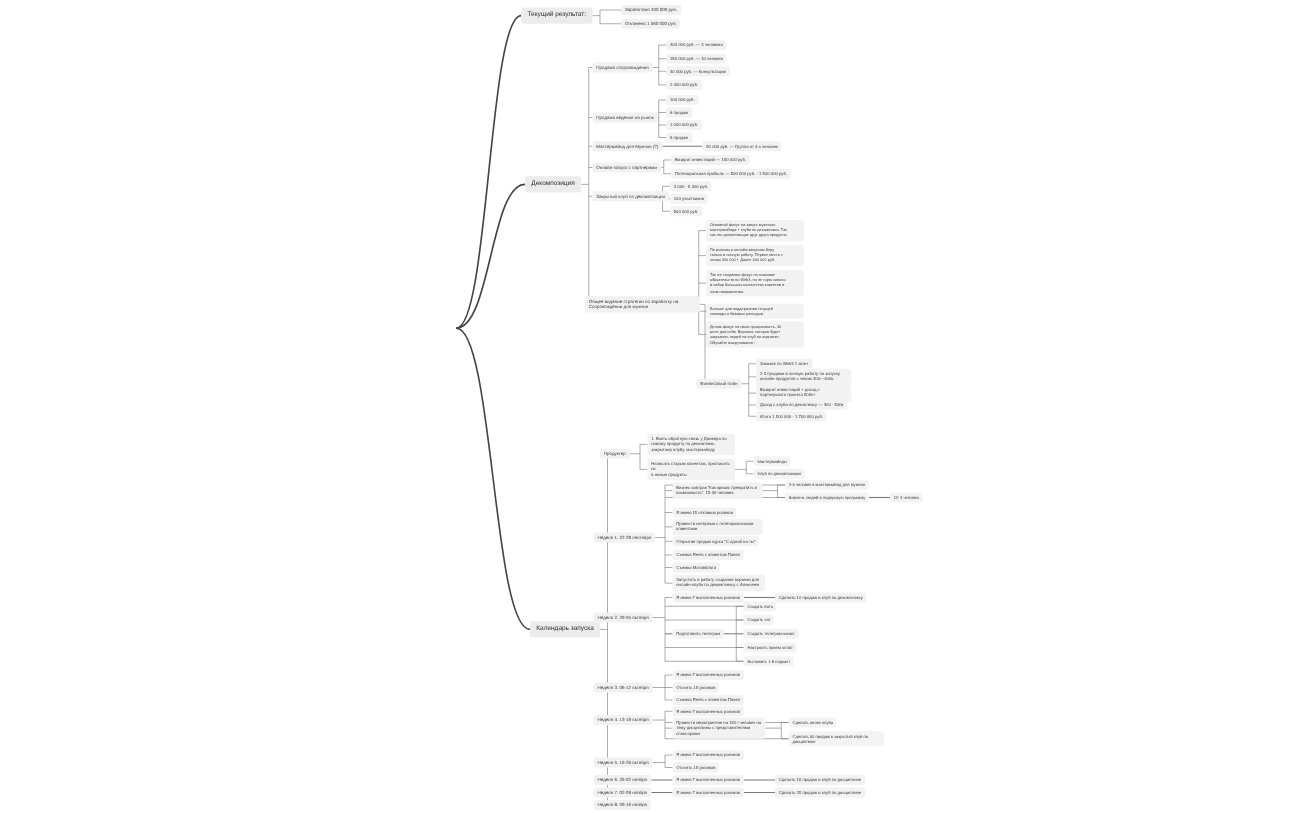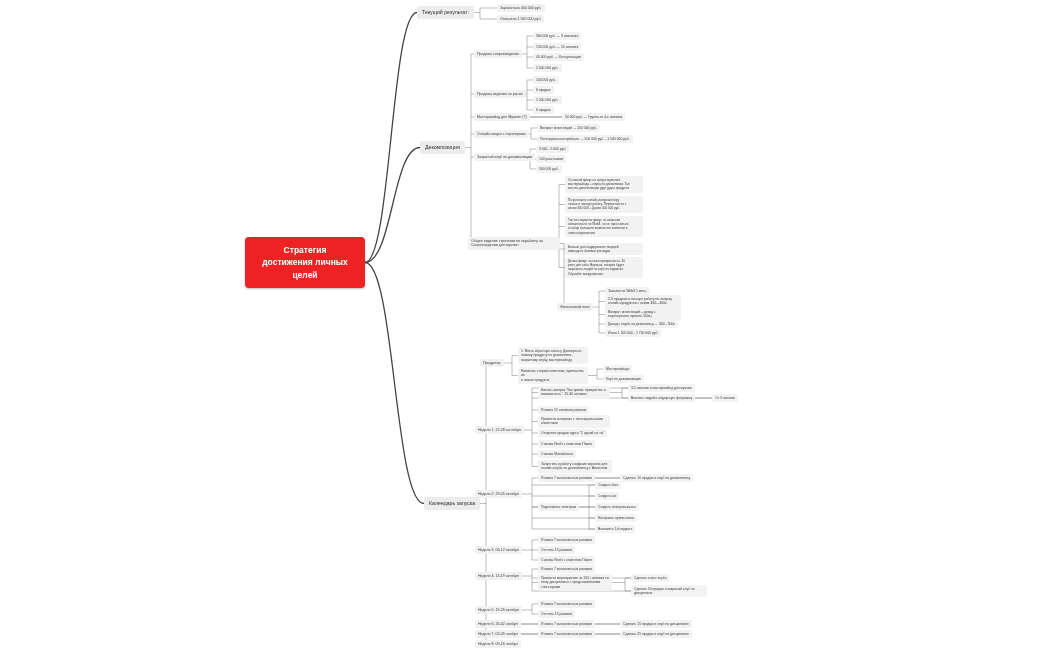--- a/index.html
+++ b/index.html
@@ -166,23 +166,20 @@
       <path d="M522 610 L532 610" stroke="#7a7a7a" stroke-width="0.5" fill="none"></path>
       <path d="M532 604 L532 614" stroke="#7a7a7a" stroke-width="0.5" fill="none"></path>
       <path d="M532 604 L538 604" stroke="#7a7a7a" stroke-width="0.5" fill="none"></path>
       <path d="M532 614 L538 614" stroke="#7a7a7a" stroke-width="0.5" fill="none"></path>
       <path d="M521 624 L538 624" stroke="#7a7a7a" stroke-width="0.9" fill="none"></path>
       <path d="M595 624 L620 624" stroke="#7a7a7a" stroke-width="0.9" fill="none"></path>
       <path d="M521 634 L538 634" stroke="#7a7a7a" stroke-width="0.9" fill="none"></path>
       <path d="M595 634 L620 634" stroke="#7a7a7a" stroke-width="0.9" fill="none"></path>
     </svg>
 
-  <div class="node root" id="n-root" style="left:245px;top:237px;width:120px;">Стратегия
-достижения личных
-целей</div>
 
   <div class="node lvl1" id="n-cur" style="left:417px;top:6px;">Текущий результат:</div>
   <div class="node lvl2" style="left:497px;top:4px;">Заработано  400 000 руб.</div>
   <div class="node lvl2" style="left:497px;top:15px;">Оплачено 1 560 000 руб.</div>
 
   <div class="node lvl1" id="n-dec" style="left:420px;top:141px;">Декомпозиция</div>
 
   <div class="node lvl2" id="n-g0" style="left:474px;top:50px;">Продажа сопровождения</div>
   <div class="node lvl3" style="left:533px;top:32px;">300 000 руб.  —  3 человека</div>
   <div class="node lvl3" style="left:533px;top:43px;">150 000 руб.  —  10 человек</div>

